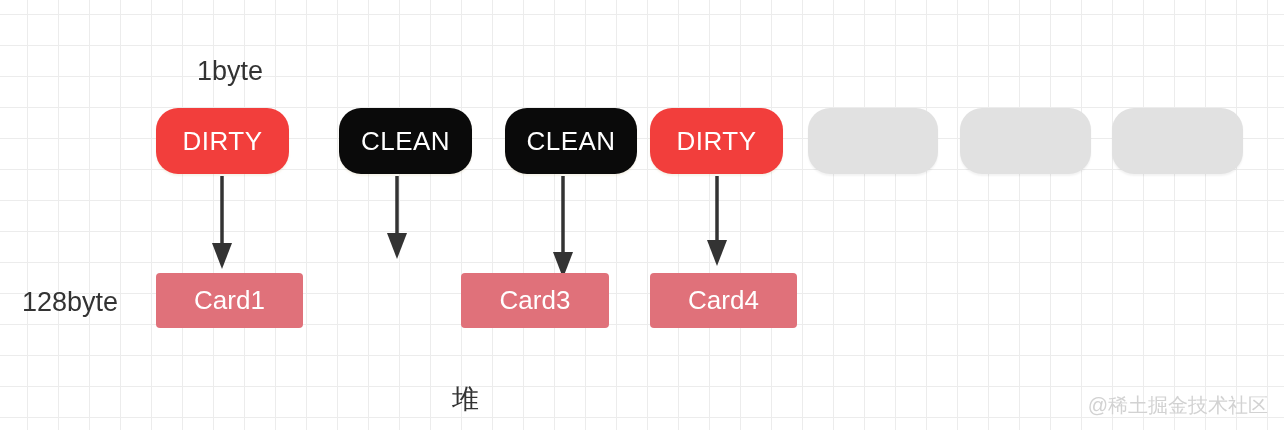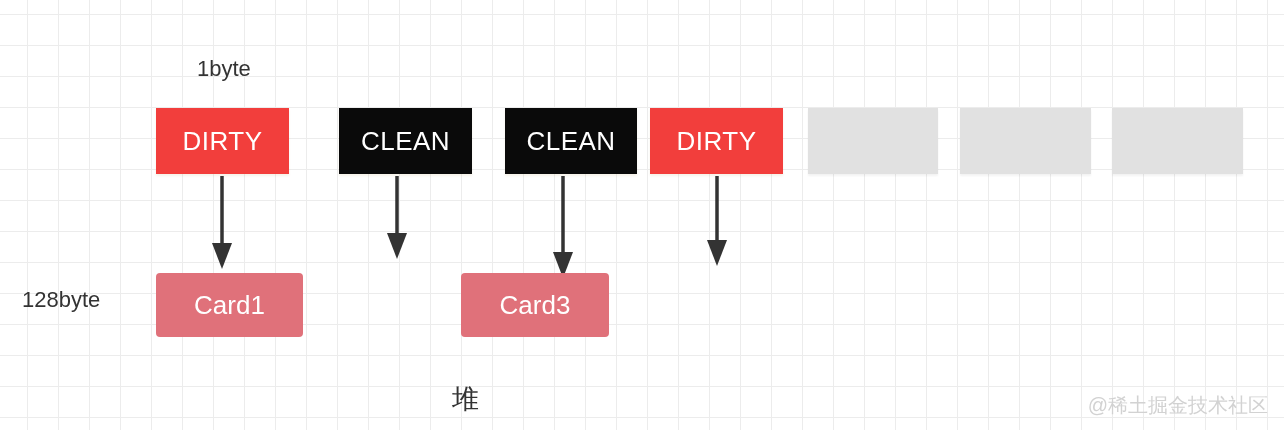--- a/index.html
+++ b/index.html
@@ -15,45 +15,45 @@
     background-image:
       linear-gradient(to right, #ececec 1px, transparent 1px),
       linear-gradient(to bottom, #ececec 1px, transparent 1px);
     background-size: 31px 31px, 31px 31px;
     background-position: 27px 14px, 27px 14px;
   }
 
   .label {
     position: absolute;
     color: #333333;
-    font-size: 22px;
+    font-size: 27px;
     white-space: nowrap;
   }
 
   .state-box {
     position: absolute;
     top: 108px;
     height: 66px;
-    border-radius: 0;
+    border-radius: 22px;
     display: flex;
     align-items: center;
     justify-content: center;
     color: #ffffff;
     font-size: 26px;
     letter-spacing: 0.5px;
     box-shadow: 0 2px 2px rgba(180,160,80,0.12);
   }
   .state-dirty { background: #f23e3c; }
   .state-clean { background: #0a0a0a; margin-left: 8px; }
   .state-empty { background: #e1e1e1; box-shadow: 0 2px 2px rgba(0,0,0,0.05); }
 
   .card-box {
     position: absolute;
     top: 273px;
-    height: 64px;
+    height: 55px;
     border-radius: 4px;
     display: flex;
     align-items: center;
     justify-content: center;
     color: #ffffff;
     font-size: 26px;
     background: #e0717a;
   }
 
   .arrow {
@@ -106,18 +106,19 @@
     <line x1="15" y1="0" x2="15" y2="79" stroke="#333333" stroke-width="3.5"></line>
     <polygon points="5,76 25,76 15,102" fill="#333333"></polygon>
   </svg>
   <svg class="arrow" style="left:702px; top:176px; height:90px;" viewBox="0 0 30 90">
     <line x1="15" y1="0" x2="15" y2="67" stroke="#333333" stroke-width="3.5"></line>
     <polygon points="5,64 25,64 15,90" fill="#333333"></polygon>
   </svg>
 
   <div class="card-box" style="left:156px; width:147px;">Card1</div>
   <div class="card-box" style="left:461px; width:148px;">Card3</div>
+  <div class="card-box" style="left:650px; width:147px;">Card4</div>
 
   <div class="heap-label">堆</div>
 
   <div class="watermark">@稀土掘金技术社区</div>
 
 </div>
 
 </body></html>

